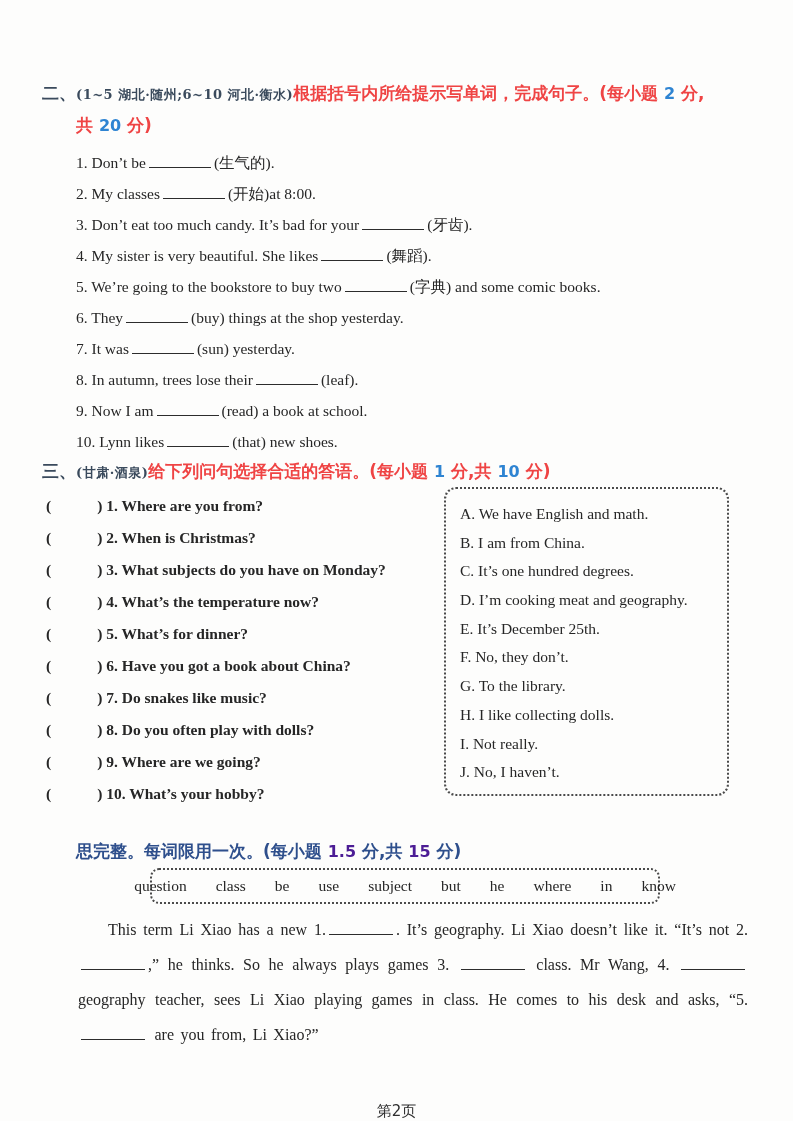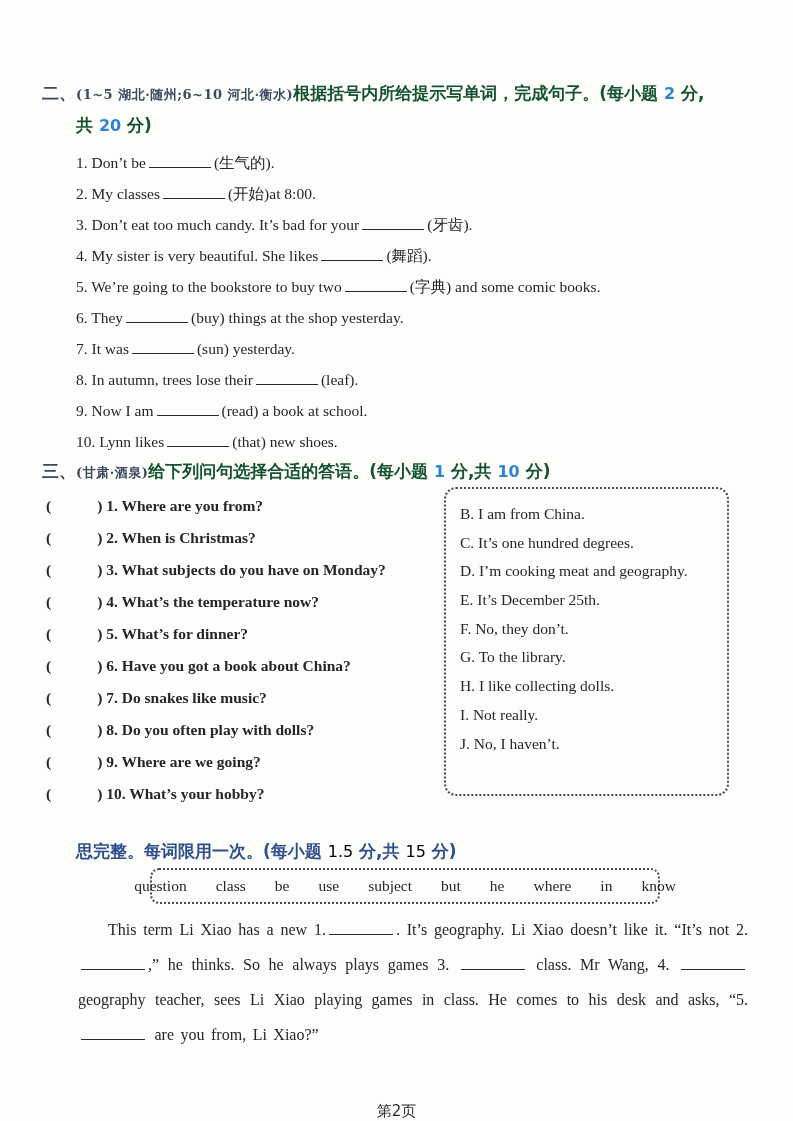--- a/index.html
+++ b/index.html
@@ -11,24 +11,24 @@
     background:#fdfdfc;
     font-family:"Liberation Serif", serif;
     color:#262626;
     overflow:hidden;
   }
   
   .sec-label { font-family:"DejaVu Sans", sans-serif; font-weight:700; font-size:17px; }
   .src-tag   { font-family:"DejaVu Serif", serif; font-size:13px; font-weight:700; letter-spacing:0.5px; }
   .cn-instr  { font-family:"DejaVu Sans", sans-serif; font-weight:700; font-size:17px; }
   .dark  { color:#3a4a5c; }
-  .teal  { color:#14532d; }
+  .teal  { color:#ef4444; }
   .navy  { color:#2e4f8c; }
   .bluenum  { color:#2e84d2; font-family:"DejaVu Sans", sans-serif; font-weight:700; font-size:16px; }
-  .lbluenum { color:#000000; font-family:"DejaVu Sans", sans-serif; font-weight:400; font-size:16px;text-align:right; }
+  .lbluenum { color:#4c1d95; font-family:"DejaVu Sans", sans-serif; font-weight:700; font-size:16px;text-align:right; }
 
   .abs { position:absolute; }
 
   
   .s2-head1 { top:80px; left:42px; width:720px; line-height:27px; }
   .s2-head2 { top:112px; left:76px; line-height:27px; }
   .s2-items { top:147px; left:76px; width:690px; }
   .s2-item  { height:31px; line-height:31px; font-size:15.5px; white-space:nowrap; }
 
   .blank {
@@ -112,20 +112,21 @@
     <div class="s3-q"><span>(</span><span class="paren-gap"></span><span>)</span> <span>4. What’s the temperature now?</span></div>
     <div class="s3-q"><span>(</span><span class="paren-gap"></span><span>)</span> <span>5. What’s for dinner?</span></div>
     <div class="s3-q"><span>(</span><span class="paren-gap"></span><span>)</span> <span>6. Have you got a book about China?</span></div>
     <div class="s3-q"><span>(</span><span class="paren-gap"></span><span>)</span> <span>7. Do snakes like music?</span></div>
     <div class="s3-q"><span>(</span><span class="paren-gap"></span><span>)</span> <span>8. Do you often play with dolls?</span></div>
     <div class="s3-q"><span>(</span><span class="paren-gap"></span><span>)</span> <span>9. Where are we going?</span></div>
     <div class="s3-q"><span>(</span><span class="paren-gap"></span><span>)</span> <span>10. What’s your hobby?</span></div>
   </div>
 
   <div class="abs s3-box">
+    <div class="s3-ans">A. We have English and math.</div>
     <div class="s3-ans">B. I am from China.</div>
     <div class="s3-ans">C. It’s one hundred degrees.</div>
     <div class="s3-ans">D. I’m cooking meat and geography.</div>
     <div class="s3-ans">E. It’s December 25th.</div>
     <div class="s3-ans">F. No, they don’t.</div>
     <div class="s3-ans">G. To the library.</div>
     <div class="s3-ans">H. I like collecting dolls.</div>
     <div class="s3-ans">I. Not really.</div>
     <div class="s3-ans">J. No, I haven’t.</div>
   </div>

